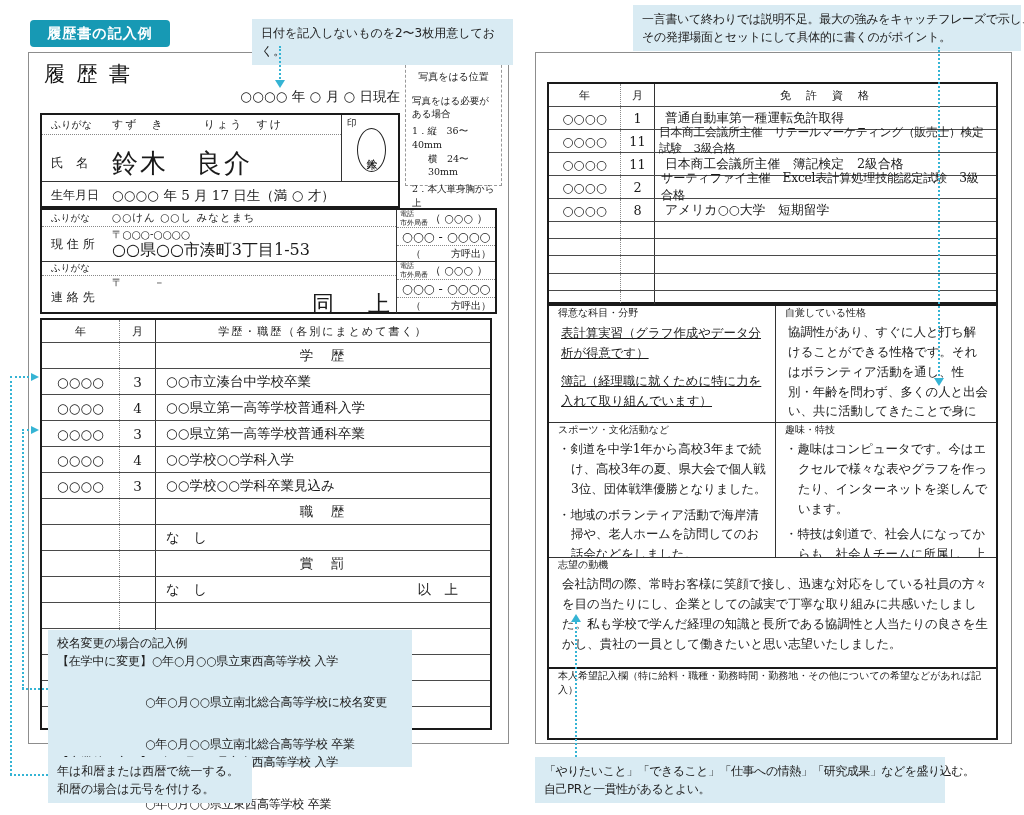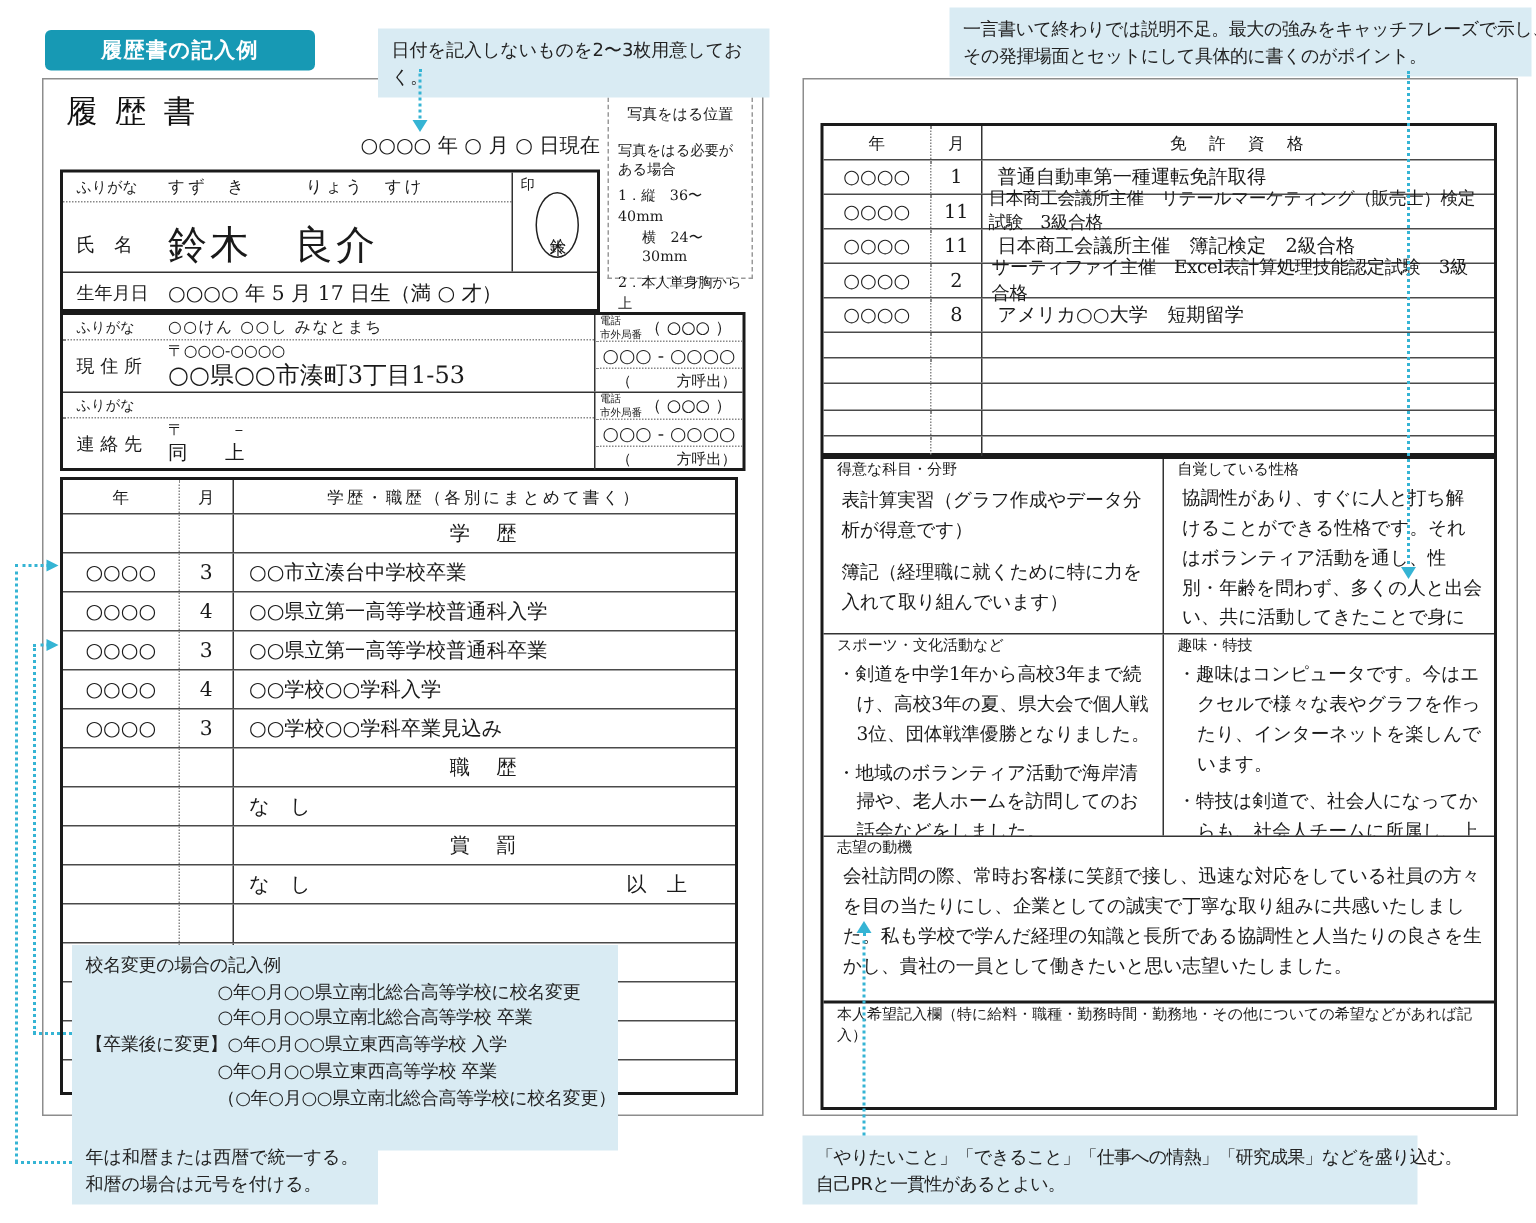--- a/index.html
+++ b/index.html
@@ -2,21 +2,21 @@
 <html><head>
 <meta charset="utf-8">
 <style>
   html,body{margin:0;padding:0;background:#fff;}
   .canvas{position:relative;width:1024px;height:815px;background:#ffffff;overflow:hidden;
           font-family:"DejaVu Serif","Liberation Serif",serif;color:#1a1a1a;}
   .sans{font-family:"DejaVu Sans","Liberation Sans",sans-serif;}
   .abs{position:absolute;}
 
   
-  .badge{left:30px;top:20px;width:180px;height:27px;background:#1799b4;color:#fff;
+  .badge{left:30px;top:20px;width:140px;height:27px;background:#1799b4;color:#fff;
          border-radius:4px;display:flex;align-items:center;justify-content:center;
          font-size:14px;font-weight:bold;letter-spacing:1px;z-index:4;}
   .co{background:#d9ebf3;color:#222;font-size:12px;line-height:1.5;padding:5px 9px;z-index:4;}
 
   
   .page{border:1.5px solid #8d8d8d;background:#fff;}
   .left-page{left:28px;top:52px;width:479px;height:690px;}
   .right-page{left:535px;top:52px;width:475px;height:690px;}
 
   .lp-title{left:44px;top:60px;font-size:21px;letter-spacing:0.55em;color:#111;}
@@ -57,21 +57,21 @@
   .ab-group.first{border-bottom:1.5px solid #333;}
   .ab-main{flex:1;display:flex;flex-direction:column;border-right:1px solid #333;}
   .ab-furirow{height:16px;border-bottom:1px dotted #888;display:flex;align-items:center;}
   .ab-furi{font-size:10.5px;letter-spacing:1px;}
   .ab-body{flex:1;display:flex;}
   .ab-lbl{width:70px;padding-left:9px;box-sizing:border-box;display:flex;align-items:center;
           font-size:12px;flex-shrink:0;}
   .ab-content{flex:1;display:flex;flex-direction:column;justify-content:center;}
   .ab-postal{font-size:10.5px;line-height:1.2;}
   .ab-addr{font-size:16px;line-height:1.25;}
-  .ab-same{font-size:13px;text-align:left;letter-spacing:6px;}
+  .ab-same{font-size:22px;text-align:right;letter-spacing:6px;}
   .phone-col{width:98px;display:flex;flex-direction:column;font-size:10.5px;}
   .ph-head{height:17px;border-bottom:1px dotted #888;display:flex;align-items:center;padding:0 3px;}
   .ph-stack{display:flex;flex-direction:column;font-size:7px;line-height:1.15;margin-right:2px;}
   .ph-area{font-size:11px;}
   .ph-num{flex:1;display:flex;align-items:center;justify-content:center;font-size:12.5px;
           border-bottom:1px dotted #888;}
   .ph-call{height:15px;display:flex;align-items:center;justify-content:flex-end;
            padding-right:4px;font-size:10px;}
 
   
@@ -94,42 +94,42 @@
   .c-right{margin-left:auto;padding-right:22px;}
 
   
   .sec-block{left:547px;top:304px;width:451px;height:436px;border-top:2px solid #1a1a1a;}
   .sec-row{display:flex;box-sizing:border-box;}
   .sec-row + .sec-row{border-top:1px solid #333;}
   .sec-cell{padding:0 8px 4px 9px;box-sizing:border-box;overflow:hidden;}
   .sec-cell.rgt{border-left:1px solid #333;}
   .sec-lbl{font-size:10px;margin-bottom:2px;}
   .sec-body{font-size:12.4px;line-height:1.6;}
-  .sec-body p{margin:3px 0 8px 0;padding-left:3px;}
+  .sec-body p{margin:3px 0 8px 0;padding-left:3px;text-decoration:underline;}
   .bullet{padding-left:13px;text-indent:-13px;margin:2px 0 6px 0;}
   .row-h1{height:116px;}
   .row-h2{height:135px;}
   .row-h3{height:110px;border-top:1px solid #333;}
   .row-h4{height:73px;border-top:2px solid #1a1a1a !important;}
 
   
   .dv{border-left:2px dotted #35b4d4;width:0;z-index:6;}
   .dh{border-top:2px dotted #35b4d4;height:0;z-index:6;}
   .head-down{width:0;height:0;border-left:5px solid transparent;border-right:5px solid transparent;
              border-top:8px solid #35b4d4;z-index:6;}
   .head-up{width:0;height:0;border-left:5px solid transparent;border-right:5px solid transparent;
            border-bottom:8px solid #35b4d4;z-index:6;}
   .head-right{width:0;height:0;border-top:4px solid transparent;border-bottom:4px solid transparent;
               border-left:8px solid #35b4d4;z-index:6;}
 
   .co-date{left:252px;top:19px;width:243px;}
   .co-strength{left:633px;top:5px;width:370px;letter-spacing:-0.3px;white-space:nowrap;}
   .co-school{left:48px;top:630px;width:346px;height:127px;line-height:17.7px;white-space:nowrap;
              letter-spacing:-0.2px;}
-  .co-school .indent{margin-left:88px;}
+  .co-school .indent{margin-left:88px;margin-top:24px;}
   .co-era{left:48px;top:757px;width:186px;white-space:nowrap;}
   .co-pr{left:535px;top:757px;width:392px;letter-spacing:-0.5px;white-space:nowrap;}
 </style>
 </head>
 <body>
 
 <div class="canvas">
 
   <div class="abs badge sans">履歴書の記入例</div>
 
@@ -311,20 +311,21 @@
       </div>
     <div class="trow edu-row">
         <div class="c-year"></div>
         <div class="c-month"></div>
         <div class="c-text"></div>
       </div>
   </div>
 
   <div class="abs co co-school sans">
     <div>校名変更の場合の記入例</div>
+    <div>【在学中に変更】○年○月○○県立東西高等学校 入学</div>
     <div class="indent">○年○月○○県立南北総合高等学校に校名変更</div>
     <div class="indent">○年○月○○県立南北総合高等学校 卒業</div>
     <div>【卒業後に変更】○年○月○○県立東西高等学校 入学</div>
     <div class="indent">○年○月○○県立東西高等学校 卒業</div>
     <div class="indent">（○年○月○○県立南北総合高等学校に校名変更）</div>
   </div>
 
   <div class="abs co co-era sans">
     <div>年は和暦または西暦で統一する。</div>
     <div>和暦の場合は元号を付ける。</div>

